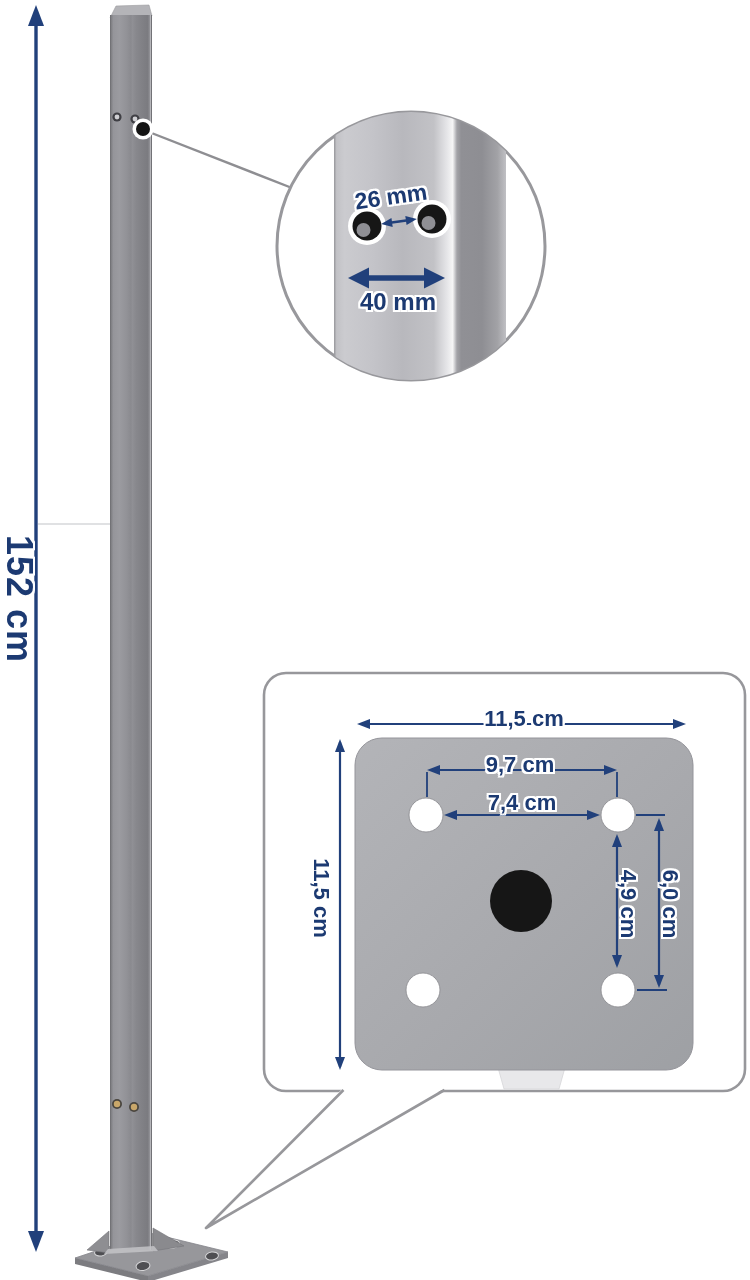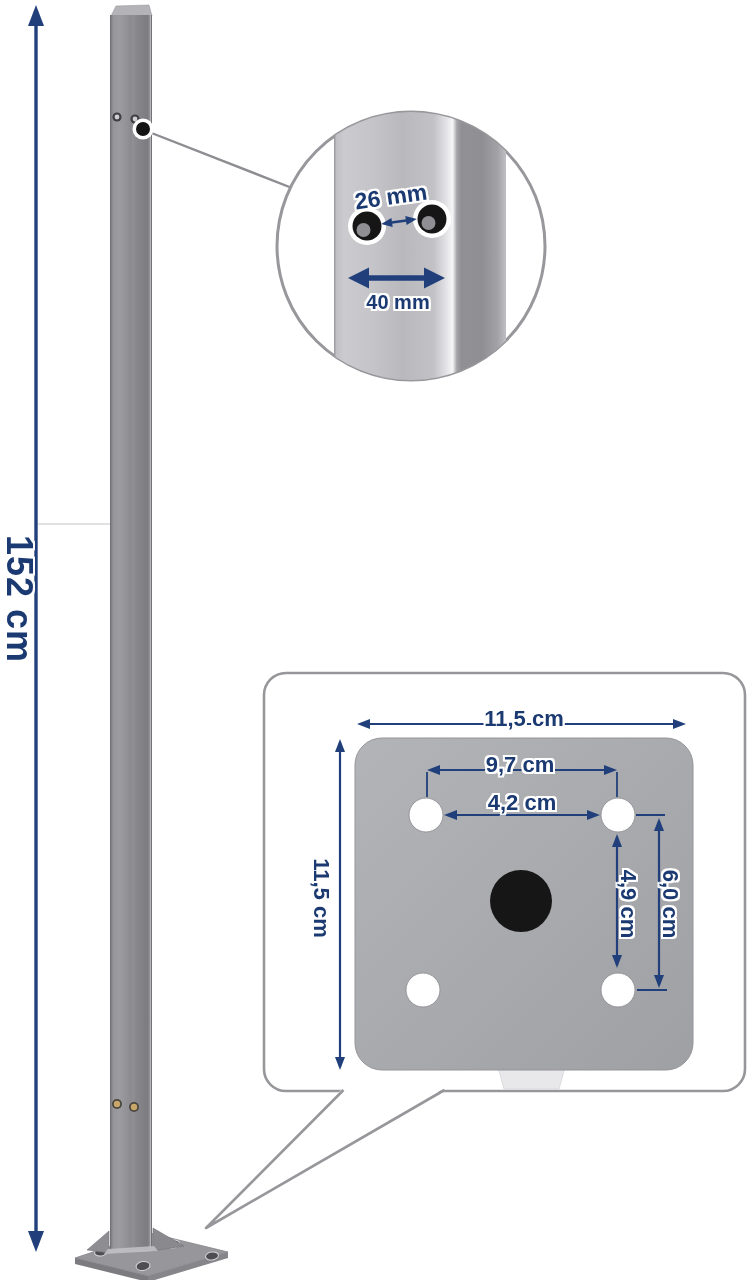--- a/index.html
+++ b/index.html
@@ -14,21 +14,21 @@
     font-size:22px;
     line-height:1;
     white-space:nowrap;
     transform:translate(-50%,-50%);
     text-shadow:-2px -2px 0 #fff,2px -2px 0 #fff,-2px 2px 0 #fff,2px 2px 0 #fff,
                 -2px 0 0 #fff,2px 0 0 #fff,0 -2px 0 #fff,0 2px 0 #fff;
   }
   .dim-label.vertical{transform:translate(-50%,-50%) rotate(90deg);}
   .dim-label.big{font-size:36px;letter-spacing:1px;}
   .dim-label.tilt{transform:translate(-50%,-50%) rotate(-8deg);font-size:23px;}
-  .dim-label.mid{font-size:20px;text-align:right;}
+  .dim-label.mid{font-size:24px;text-align:right;}
 </style>
 </head>
 <body>
 
 <div id="stage">
 
 <svg width="750" height="1280" viewBox="0 0 750 1280">
   <defs>
     <linearGradient id="postGrad" x1="0" y1="0" x2="1" y2="0">
       <stop offset="0" stop-color="#6a6a6e"></stop>
@@ -207,19 +207,19 @@
 <div class="dim-label tilt" style="left:391px;top:197px;">26 mm</div>
 
 <div class="dim-label mid" style="left:398px;top:302px;">40 mm</div>
 
 <div class="dim-label" style="left:524px;top:719px;">11,5 cm</div>
 
 <div class="dim-label vertical" style="left:321px;top:898px;">11,5 cm</div>
 
 <div class="dim-label" style="left:520px;top:765px;">9,7 cm</div>
 
-<div class="dim-label" style="left:522px;top:803px;">4,2 cm</div>
+<div class="dim-label" style="left:522px;top:803px;">7,4 cm</div>
 
 <div class="dim-label vertical" style="left:628px;top:904px;">4,9 cm</div>
 
 <div class="dim-label vertical" style="left:670px;top:904px;">6,0 cm</div>
 
 </div>
 
 </body></html>

